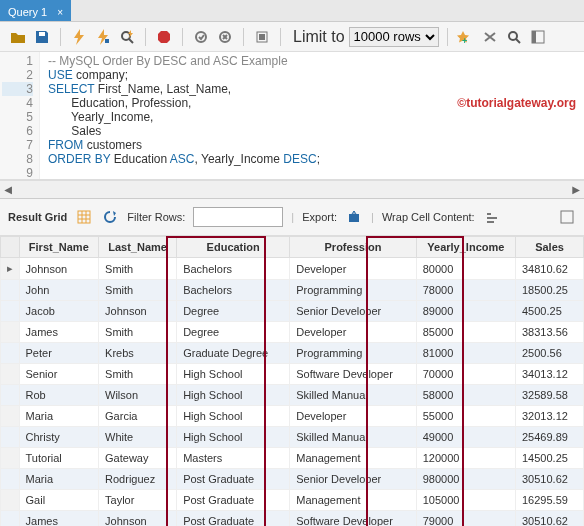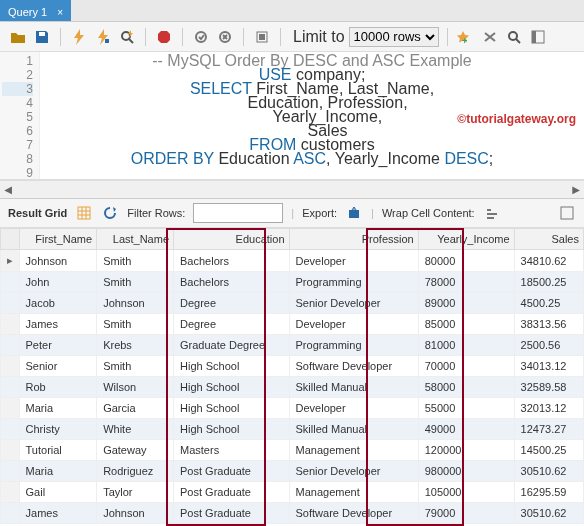--- a/index.html
+++ b/index.html
@@ -19,36 +19,36 @@
 .toolbar .stop svg { fill: #c33; }
 .toolbar .plain svg { fill: #777; }
 .toolbar .limit-label { color: #333; font-size: 16px; margin-left: 4px; }
 .toolbar select { font-size: 13px; height: 20px; border: 1px solid #bbb; }
 .toolbar .star svg { fill: #e8a33d; }
 .toolbar .add { color: #2a7; font-size: 9px; position: relative; left: -8px; top: 4px; font-weight: bold; }
 
 .editor { display: flex; background: #fff; height: 128px; border-bottom: 1px solid #ddd; overflow: hidden; position: relative; }
 .gutter { width: 40px; background: #f7f7f7; border-right: 1px solid #eee; text-align: right; padding: 2px 6px 2px 2px; color: #888; font-family: Consolas, monospace; font-size: 12px; line-height: 14px; }
 .gutter .cur { background: #e0ecf5; }
-.code { flex: 1; padding: 2px 8px; font-family: Consolas, monospace; font-size: 16px; line-height: 14px; white-space: pre; color: #333; text-align: center; }
+.code { flex: 1; padding: 2px 8px; font-family: Consolas, monospace; font-size: 12px; line-height: 14px; white-space: pre; color: #333; }
 .kw { color: #1a6aa6; }
 .cm { color: #888; }
-.watermark { position: absolute; right: 8px; top: 60px; color: #c33; font-size: 12px; font-weight: bold; }
+.watermark { position: absolute; right: 8px; top: 44px; color: #c33; font-size: 12px; font-weight: bold; }
 
 .hscroll { height: 18px; background: #f0f0f0; border-top: 1px solid #ddd; display: flex; align-items: center; }
 .hscroll .arr { width: 16px; text-align: center; color: #666; font-size: 10px; }
 
-.result-toolbar { height: 30px; background: #f5f5f5; border-top: 1px solid #ccc; border-bottom: 1px solid #ddd; display: flex; align-items: center; padding: 0 8px; gap: 8px; font-size: 11px; color: #333; }
+.result-toolbar { height: 38px; background: #f5f5f5; border-top: 1px solid #ccc; border-bottom: 1px solid #ddd; display: flex; align-items: center; padding: 0 8px; gap: 8px; font-size: 11px; color: #333; }
 .result-toolbar .rg { font-weight: bold; }
 .result-toolbar input { height: 20px; width: 90px; border: 1px solid #aaa; padding: 0 4px; font-size: 11px; }
 .result-toolbar .ricon { width: 18px; height: 18px; display: flex; align-items: center; justify-content: center; }
 
 .grid-wrap { position: relative; height: 298px; overflow: hidden; }
 table.data { border-collapse: collapse; width: 100%; font-size: 11px; }
-table.data th { background: #f2f2f2; border: 1px solid #ddd; padding: 4px 4px; text-align: right; font-weight: normal; color: #333; white-space: nowrap; }
+table.data th { background: #f2f2f2; border: 1px solid #ddd; padding: 4px 4px; text-align: center; font-weight: bold; color: #333; white-space: nowrap; }
 table.data th.rowhdr { width: 18px; background: #eee; }
 table.data td { border: 1px solid #eee; padding: 4px 6px; color: #333; white-space: nowrap; }
 table.data tr.alt td { background: #edf2f8; }
 table.data td.rowhdr { background: #f2f2f2; width: 18px; text-align: center; color: #666; }
 .hl { position: absolute; border: 2px solid #8b0020; pointer-events: none; }
 .hl1 { left: 166px; top: 0; width: 100px; height: 298px; }
 .hl2 { left: 366px; top: 0; width: 98px; height: 298px; }
 </style>
 </head>
 <body>
@@ -306,21 +306,21 @@
           <td>55000</td>
           <td>32013.12</td>
         </tr>
         <tr class="alt">
           <td class="rowhdr"></td>
           <td>Christy</td>
           <td>White</td>
           <td>High School</td>
           <td>Skilled Manual</td>
           <td>49000</td>
-          <td>12473.27</td>
+          <td>25469.89</td>
         </tr>
         <tr>
           <td class="rowhdr"></td>
           <td>Tutorial</td>
           <td>Gateway</td>
           <td>Masters</td>
           <td>Management</td>
           <td>120000</td>
           <td>14500.25</td>
         </tr>

